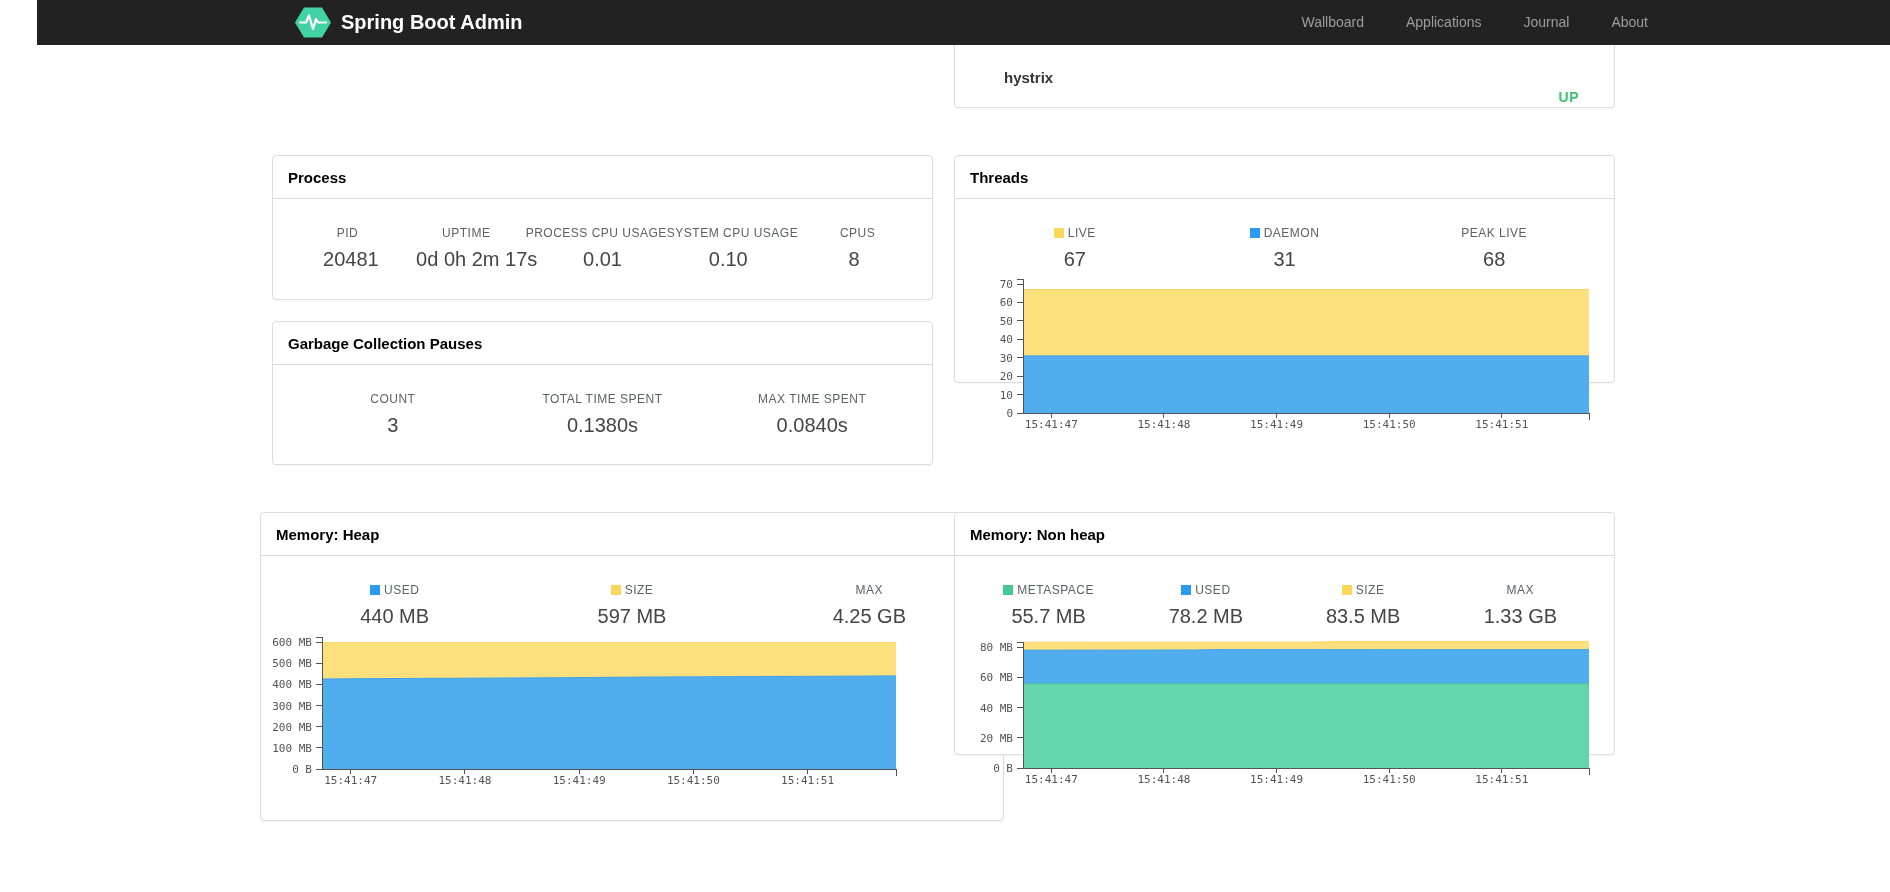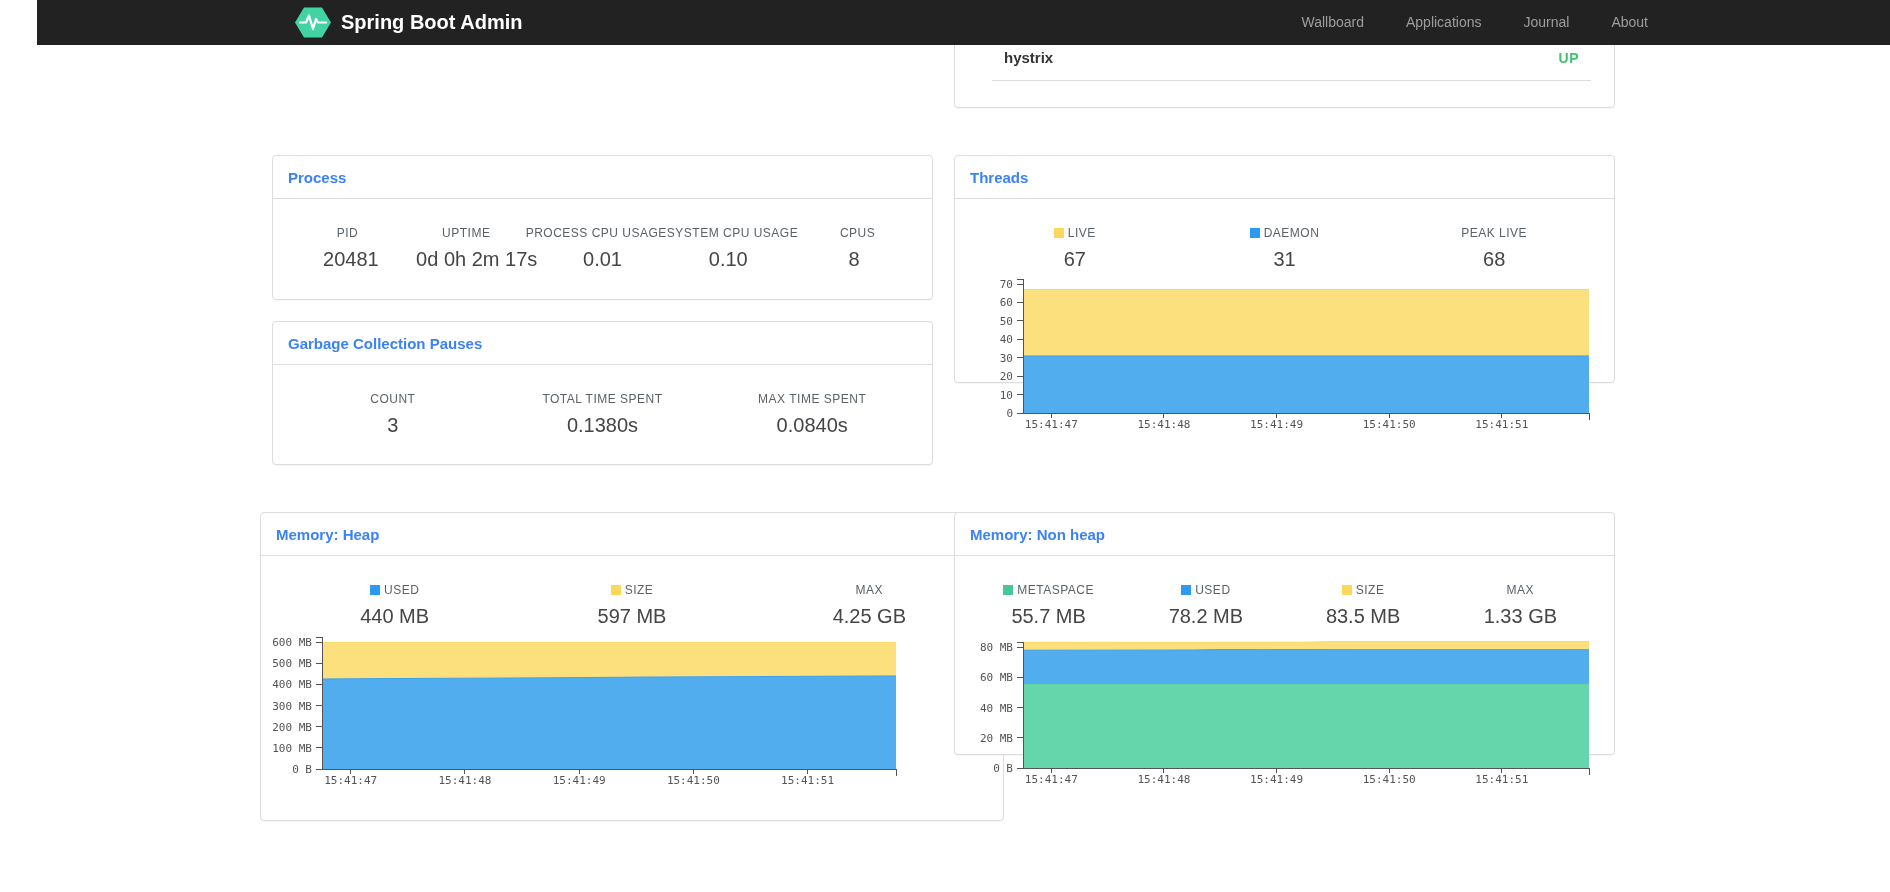--- a/index.html
+++ b/index.html
@@ -12,38 +12,38 @@
   .brand { position:absolute; left:258px; top:0; height:45px; display:flex; align-items:center; }
   .brand .logo { width:36px; height:33px; display:block; }
   .brand .brand-text { color:#fff; font-size:20px; font-weight:bold; margin-left:10px; white-space:nowrap; }
   .nav-links { position:absolute; right:264px; top:0; height:45px; display:flex; list-style:none;gap:12px; }
   .nav-links li { line-height:45px; padding:0 15px; font-size:14px; color:#9d9d9d; cursor:pointer; }
 
   
   .panel { position:absolute; background:#fff; border:1px solid #ddd; border-radius:4px;
            box-shadow:0 1px 1px rgba(0,0,0,0.04); }
   .panel-heading { padding:13px 15px 12px; border-bottom:1px solid #ddd;
-                   font-size:15px; font-weight:bold; color:#3b82f6; }
+                   font-size:15px; font-weight:bold; color:#000000; }
   .metric-row { position:absolute; left:15px; right:15px; display:flex; }
   .metric-cell { flex:1; text-align:center; }
   .caption-row { top:70px; }
   .value-row { top:92px; }
   .caption { font-size:12px; color:#5a6268; letter-spacing:0.5px; white-space:nowrap; }
   .value { font-size:20px; color:#454545; font-weight:normal; white-space:nowrap; }
   .swatch { display:inline-block; width:10px; height:10px; margin-right:4px; vertical-align:-1px; }
   .chart { position:absolute; left:0; right:0; }
   .chart svg { display:block; }
 
   
   #panel-status { left:954px; top:-30px; width:661px; height:138px; }
   #panel-status .spacer { height:68px; }
-  .status-row { margin:0 23px 0 37px; padding:10px 12px 14px; border-bottom:1px solid #ddd;
+  .status-row { margin:0 23px 0 37px; padding:10px 12px 2px; border-bottom:1px solid #ddd;
                 display:flex; justify-content:space-between; align-items:center; }
   .status-app { font-size:15px; font-weight:bold; color:#333; }
-  .status-badge { font-size:14px; font-weight:bold; letter-spacing:0.5px; }
+  .status-badge { font-size:14px; font-weight:bold; letter-spacing:0.5px;margin-top:40px; }
 
   
   #panel-process { left:272px; top:155px; width:661px; height:145px; }
   #panel-gc      { left:272px; top:321px; width:661px; height:144px; }
   #panel-threads { left:954px; top:155px; width:661px; height:228px; }
   #panel-heap    { left:260px; top:512px; width:744px; height:309px; }
   #panel-nonheap { left:954px; top:512px; width:661px; height:243px; }
 
   #panel-threads .chart { top:118px; }
   #panel-heap .chart, #panel-nonheap .chart { top:123px; }

